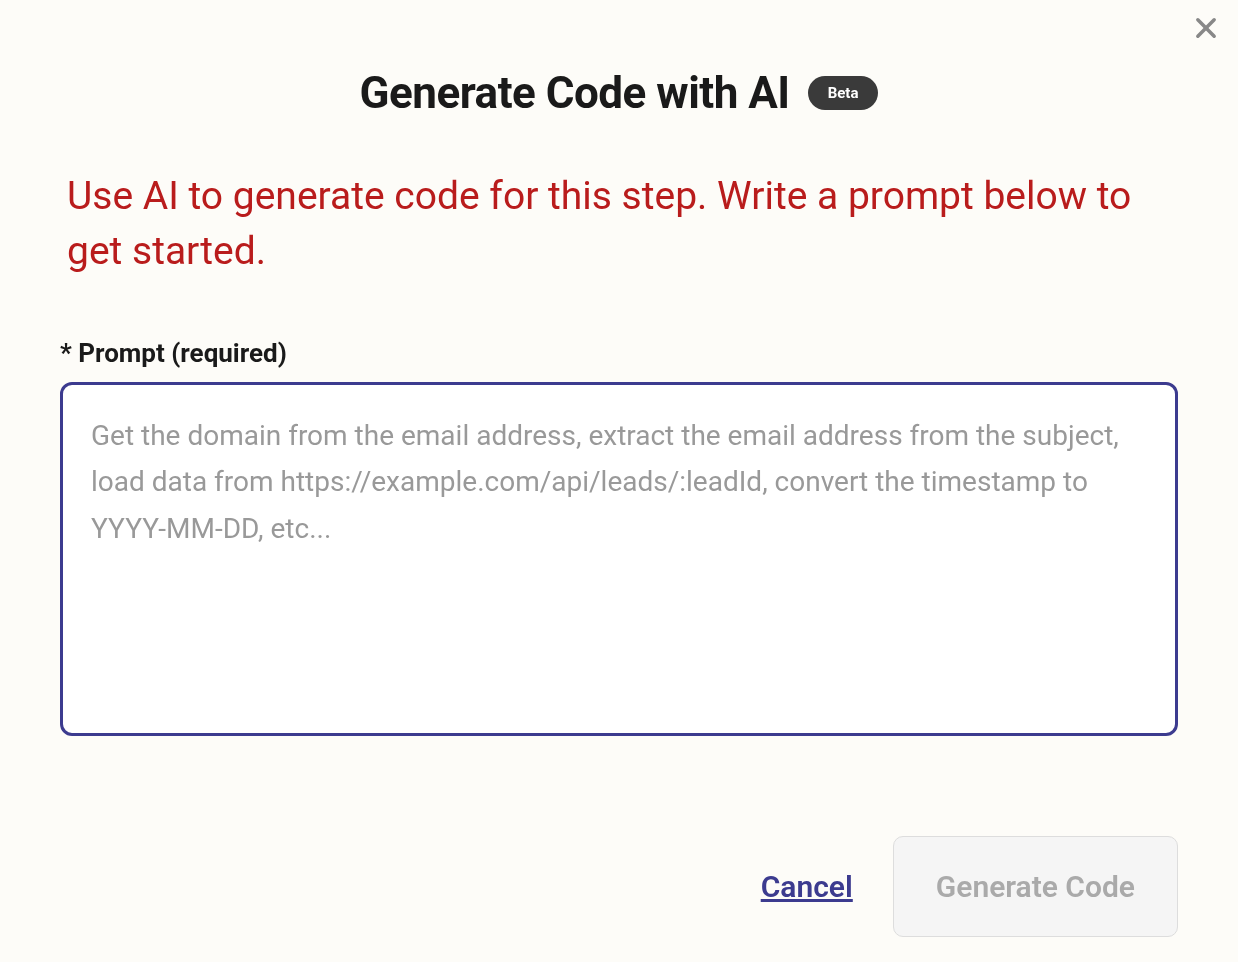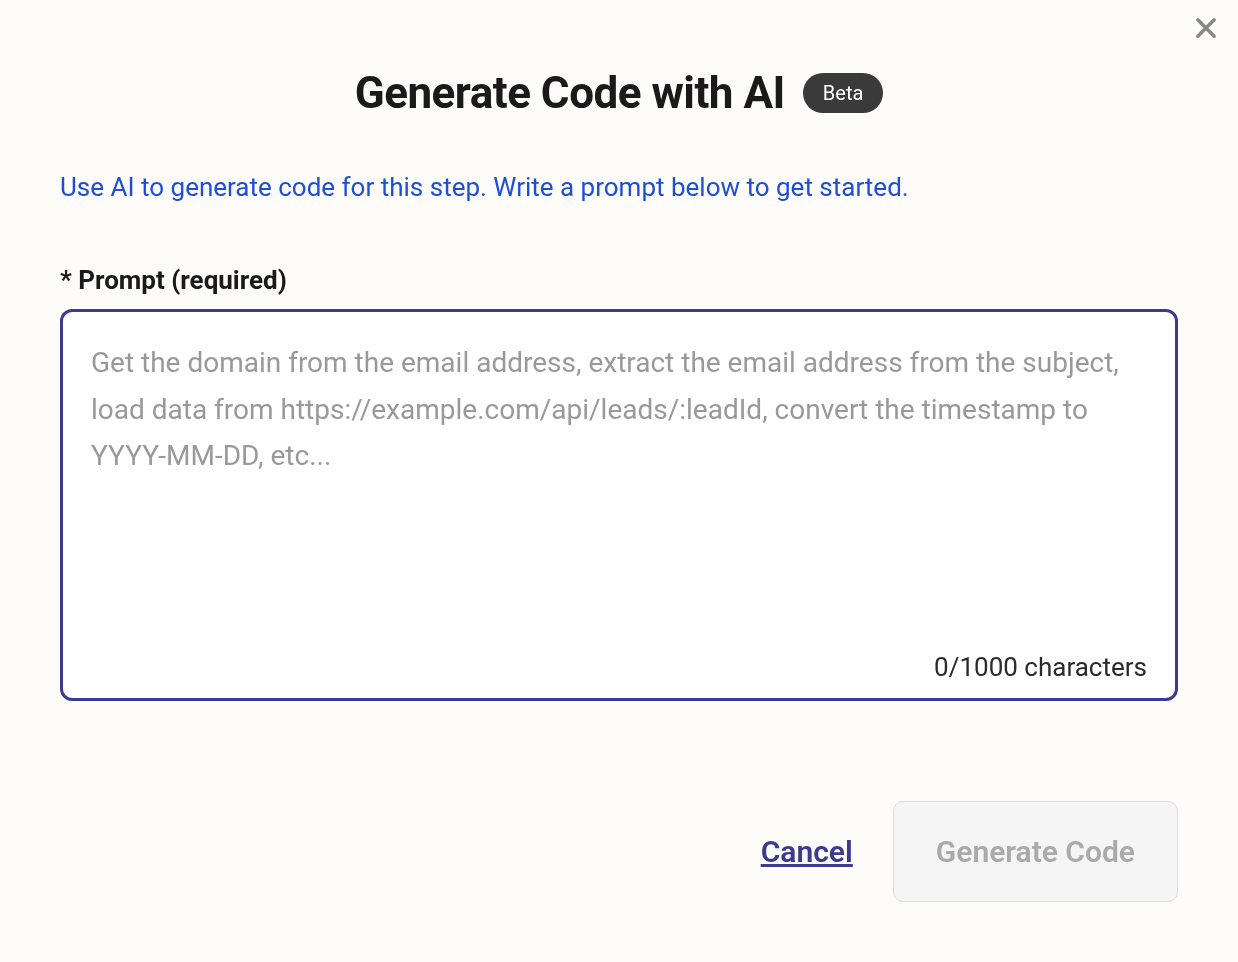--- a/index.html
+++ b/index.html
@@ -55,31 +55,32 @@
     .dialog-title {
       font-size: 44px;
       font-weight: 700;
       color: #1a1a1a;
       letter-spacing: -0.5px;
     }
     
     .beta-badge {
       background: #3a3a3a;
       color: #fff;
-      font-size: 20px;
-      font-weight: 400;
+      font-size: 15px;
+      font-weight: 700;
       padding: 8px 20px;
       border-radius: 24px;
     }
     
     .dialog-description {
-      font-size: 26px;
-      color: #1d4ed8;
+      font-size: 39px;
+      color: #b91c1c;
       margin-bottom: 60px;
       line-height: 1.4;
+      margin-left: 7px;
     }
     
     .prompt-label {
       font-size: 26px;
       font-weight: 700;
       color: #1a1a1a;
       margin-bottom: 14px;
       display: block;
     }
     
@@ -164,21 +165,20 @@
       <span class="beta-badge">Beta</span>
     </div>
   </div>
 
   <p class="dialog-description">Use AI to generate code for this step. Write a prompt below to get started.</p>
 
   <label class="prompt-label">* Prompt (required)</label>
 
   <div class="prompt-textarea-wrapper">
     <textarea class="prompt-textarea" placeholder="Get the domain from the email address, extract the email address from the subject, load data from https://example.com/api/leads/:leadId, convert the timestamp to YYYY-MM-DD, etc..." style=""></textarea>
-    <div class="char-counter">0/1000 characters</div>
   </div>
 
   <div class="dialog-actions">
     <button class="cancel-link">Cancel</button>
     <button class="generate-button">Generate Code</button>
   </div>
 
 </div>
 
 </body></html>

